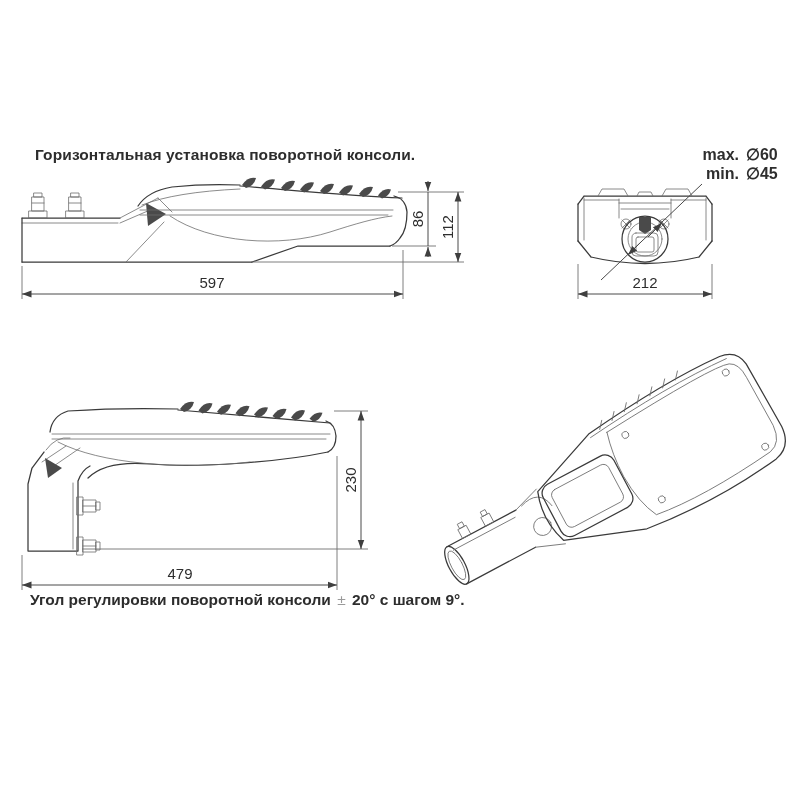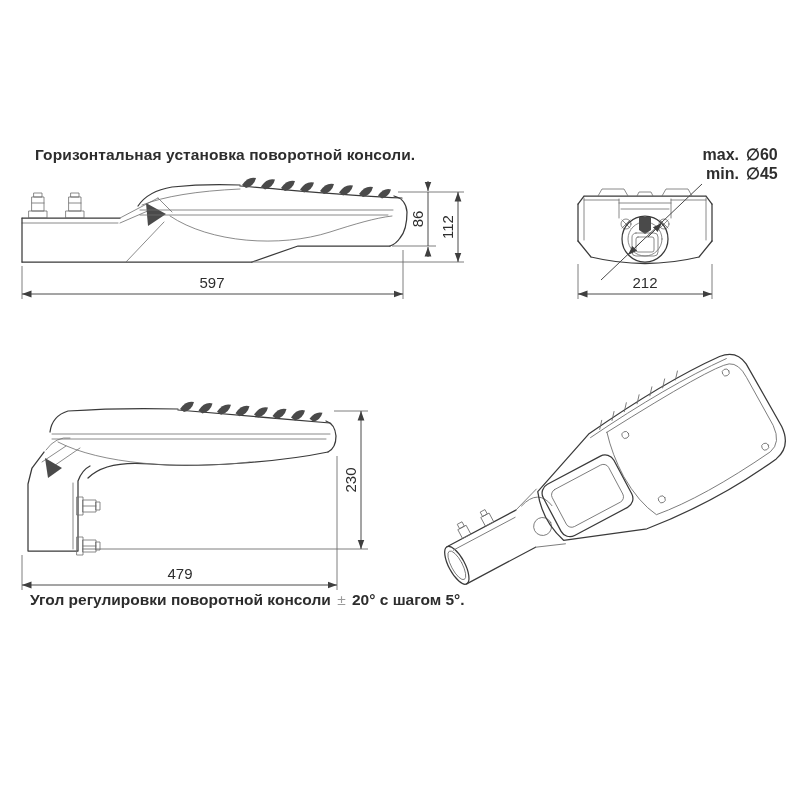--- a/index.html
+++ b/index.html
@@ -19,21 +19,21 @@
   text.dlab{font:500 15px "Liberation Sans",sans-serif;fill:#2e2e2e;}
   text.mm{font:600 16px "Liberation Sans",sans-serif;fill:#2e2e2e;}
 </style>
 </head>
 <body>
 
 <div class="canvas">
 
   <div class="title t1">Горизонтальная установка поворотной консоли.</div>
 
-  <div class="note"><span>Угол регулировки поворотной консоли </span><span class="pm">±</span><span> 20° с шагом 5°.</span></div>
+  <div class="note"><span>Угол регулировки поворотной консоли </span><span class="pm">±</span><span> 20° с шагом 9°.</span></div>
 
   <svg class="draw" width="800" height="800" viewBox="0 0 800 800">
     <defs>
       <marker id="arr" viewBox="0 0 10 10" refX="9.5" refY="5" markerWidth="10" markerHeight="10" orient="auto-start-reverse">
         <path d="M0,1.6 L9.5,5 L0,8.4 Z" fill="#3f3f3f"></path>
       </marker>
     </defs>
 
     <g>
 

